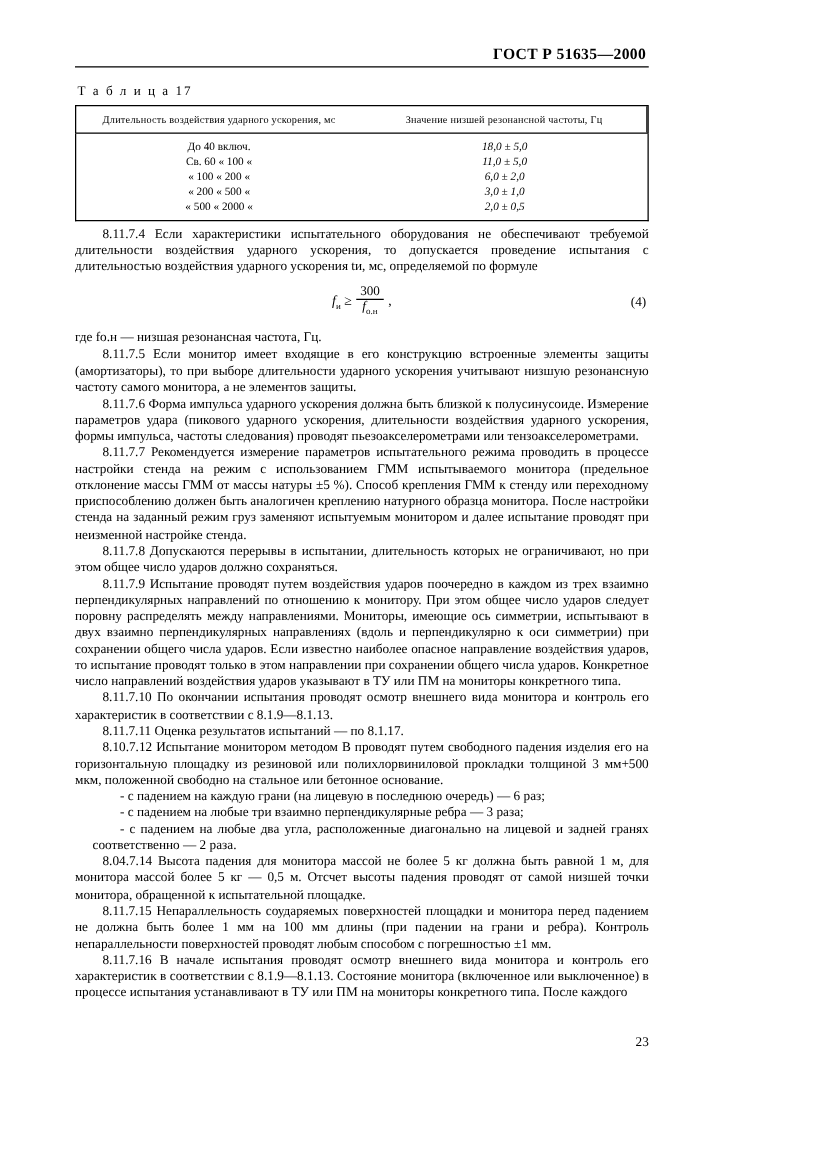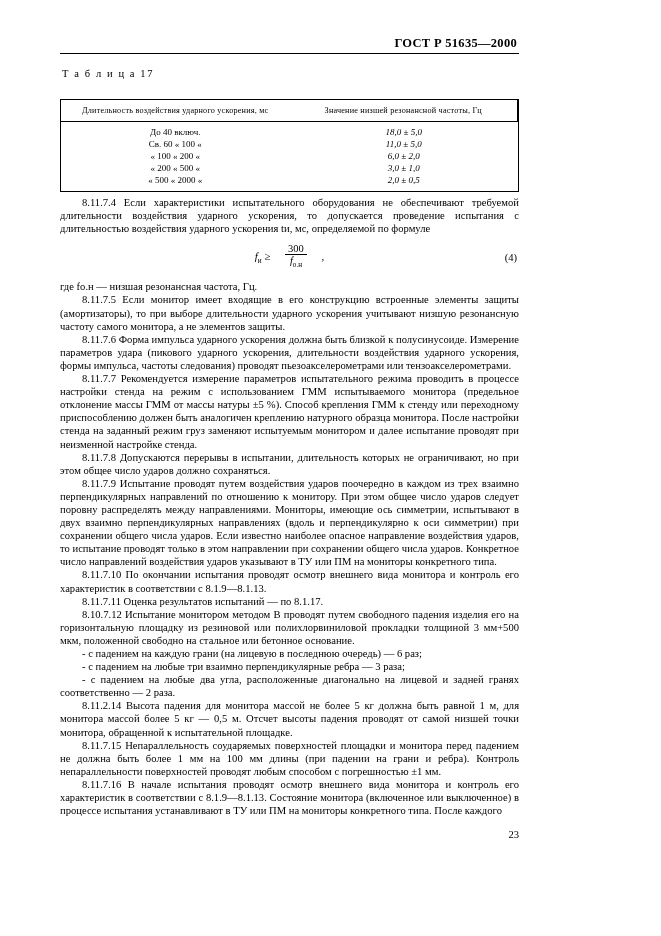--- a/index.html
+++ b/index.html
@@ -34,21 +34,21 @@
   }
   .header-rule {
     border-bottom: 1px solid #000;
     width: 100%;
     margin: 0 0 14px 0;
     height: 0;
   }
   .table-caption {
     font-size: 10.5px;
     letter-spacing: 1.6px;
-    margin: 0 0 20px 2px;
+    margin: 0 0 5px 2px;
   }
   .cellrow {
     display: flex;
     width: 100%;
   }
   .c-left {
     width: 50%;
     box-sizing: border-box;
     text-align: center;
     font-size: 9px;
@@ -84,39 +84,39 @@
   }
   p {
     margin: 0;
     font-size: 10.6px;
     line-height: 13.1px;
     text-align: justify;
     text-indent: 22px;
     hyphens: manual;
   }
   p.noindent { text-indent: 0; }
-  p.dash { text-indent: 22px; }
+  p.dash { text-indent: 22px; margin-left: 14px; }
   .formula-block {
     position: relative;
     margin: 8px 0 9px 0;
     text-align: center;
     font-size: 11px;
   }
   .formula-num {
     position: absolute;
     right: 2px;
     top: 50%;
     transform: translateY(-50%);
     font-size: 10.6px;
   }
   .frac {
     display: inline-block;
     vertical-align: middle;
     text-align: center;
-    margin: 0 12px;
+    margin: 0 1px;
   }
   .frac .num {
     display: block;
     border-bottom: 1px solid #000;
     padding: 0 3px 0px 3px;
     font-size: 10.5px;
     line-height: 11px;
   }
   .frac .den {
     display: block;
@@ -196,18 +196,18 @@
   <p>8.11.7.6  Форма импульса ударного ускорения должна быть близкой к полусинусоиде. Измерение параметров удара (пикового ударного ускорения, длительности воздействия ударного ускорения, формы импульса, частоты следования) проводят пьезоакселерометрами или тензоакселерометрами.</p>
   <p>8.11.7.7  Рекомендуется измерение параметров испытательного режима проводить в процессе настройки стенда на режим с использованием ГММ испытываемого монитора (предельное отклонение массы ГММ от массы натуры ±5 %). Способ крепления ГММ к стенду или переходному приспособлению должен быть аналогичен креплению натурного образца монитора. После настройки стенда на заданный режим груз заменяют испытуемым монитором и далее испытание проводят при неизменной настройке стенда.</p>
   <p>8.11.7.8  Допускаются перерывы в испытании, длительность которых не ограничивают, но при этом общее число ударов должно сохраняться.</p>
   <p>8.11.7.9  Испытание проводят путем воздействия ударов поочередно в каждом из трех взаимно перпендикулярных направлений по отношению к монитору. При этом общее число ударов следует поровну распределять между направлениями. Мониторы, имеющие ось симметрии, испытывают в двух взаимно перпендикулярных направлениях (вдоль и перпендикулярно к оси симметрии) при сохранении общего числа ударов. Если известно наиболее опасное направление воздействия ударов, то испытание проводят только в этом направлении при сохранении общего числа ударов. Конкретное число направлений воздействия ударов указывают в ТУ или ПМ на мониторы конкретного типа.</p>
   <p>8.11.7.10  По окончании испытания проводят осмотр внешнего вида монитора и контроль его характеристик в соответствии с 8.1.9—8.1.13.</p>
   <p>8.11.7.11  Оценка результатов испытаний — по 8.1.17.</p>
   <p>8.10.7.12  Испытание монитором методом В проводят путем свободного падения изделия его на горизонтальную площадку из резиновой или полихлорвиниловой прокладки толщиной 3 мм+500 мкм, положенной свободно на стальное или бетонное основание.</p>
   <p class="dash">- с падением на каждую грани (на лицевую в последнюю очередь) — 6 раз;</p>
   <p class="dash">- с падением на любые три взаимно перпендикулярные ребра — 3 раза;</p>
   <p class="dash">- с падением на любые два угла, расположенные диагонально на лицевой и задней гранях соответственно — 2 раза.</p>
-  <p>8.11.2.14  Высота падения для монитора массой не более 5 кг должна быть равной 1 м, для монитора массой более 5 кг — 0,5 м. Отсчет высоты падения проводят от самой низшей точки монитора, обращенной к испытательной площадке.</p>
+  <p>8.04.7.14  Высота падения для монитора массой не более 5 кг должна быть равной 1 м, для монитора массой более 5 кг — 0,5 м. Отсчет высоты падения проводят от самой низшей точки монитора, обращенной к испытательной площадке.</p>
   <p>8.11.7.15  Непараллельность соударяемых поверхностей площадки и монитора перед падением не должна быть более 1 мм на 100 мм длины (при падении на грани и ребра). Контроль непараллельности поверхностей проводят любым способом с погрешностью ±1 мм.</p>
   <p>8.11.7.16  В начале испытания проводят осмотр внешнего вида монитора и контроль его характеристик в соответствии с 8.1.9—8.1.13. Состояние монитора (включенное или выключенное) в процессе испытания устанавливают в ТУ или ПМ на мониторы конкретного типа. После каждого</p>
 
   <div class="page-number">23</div>
 </div>
 
 </body></html>

